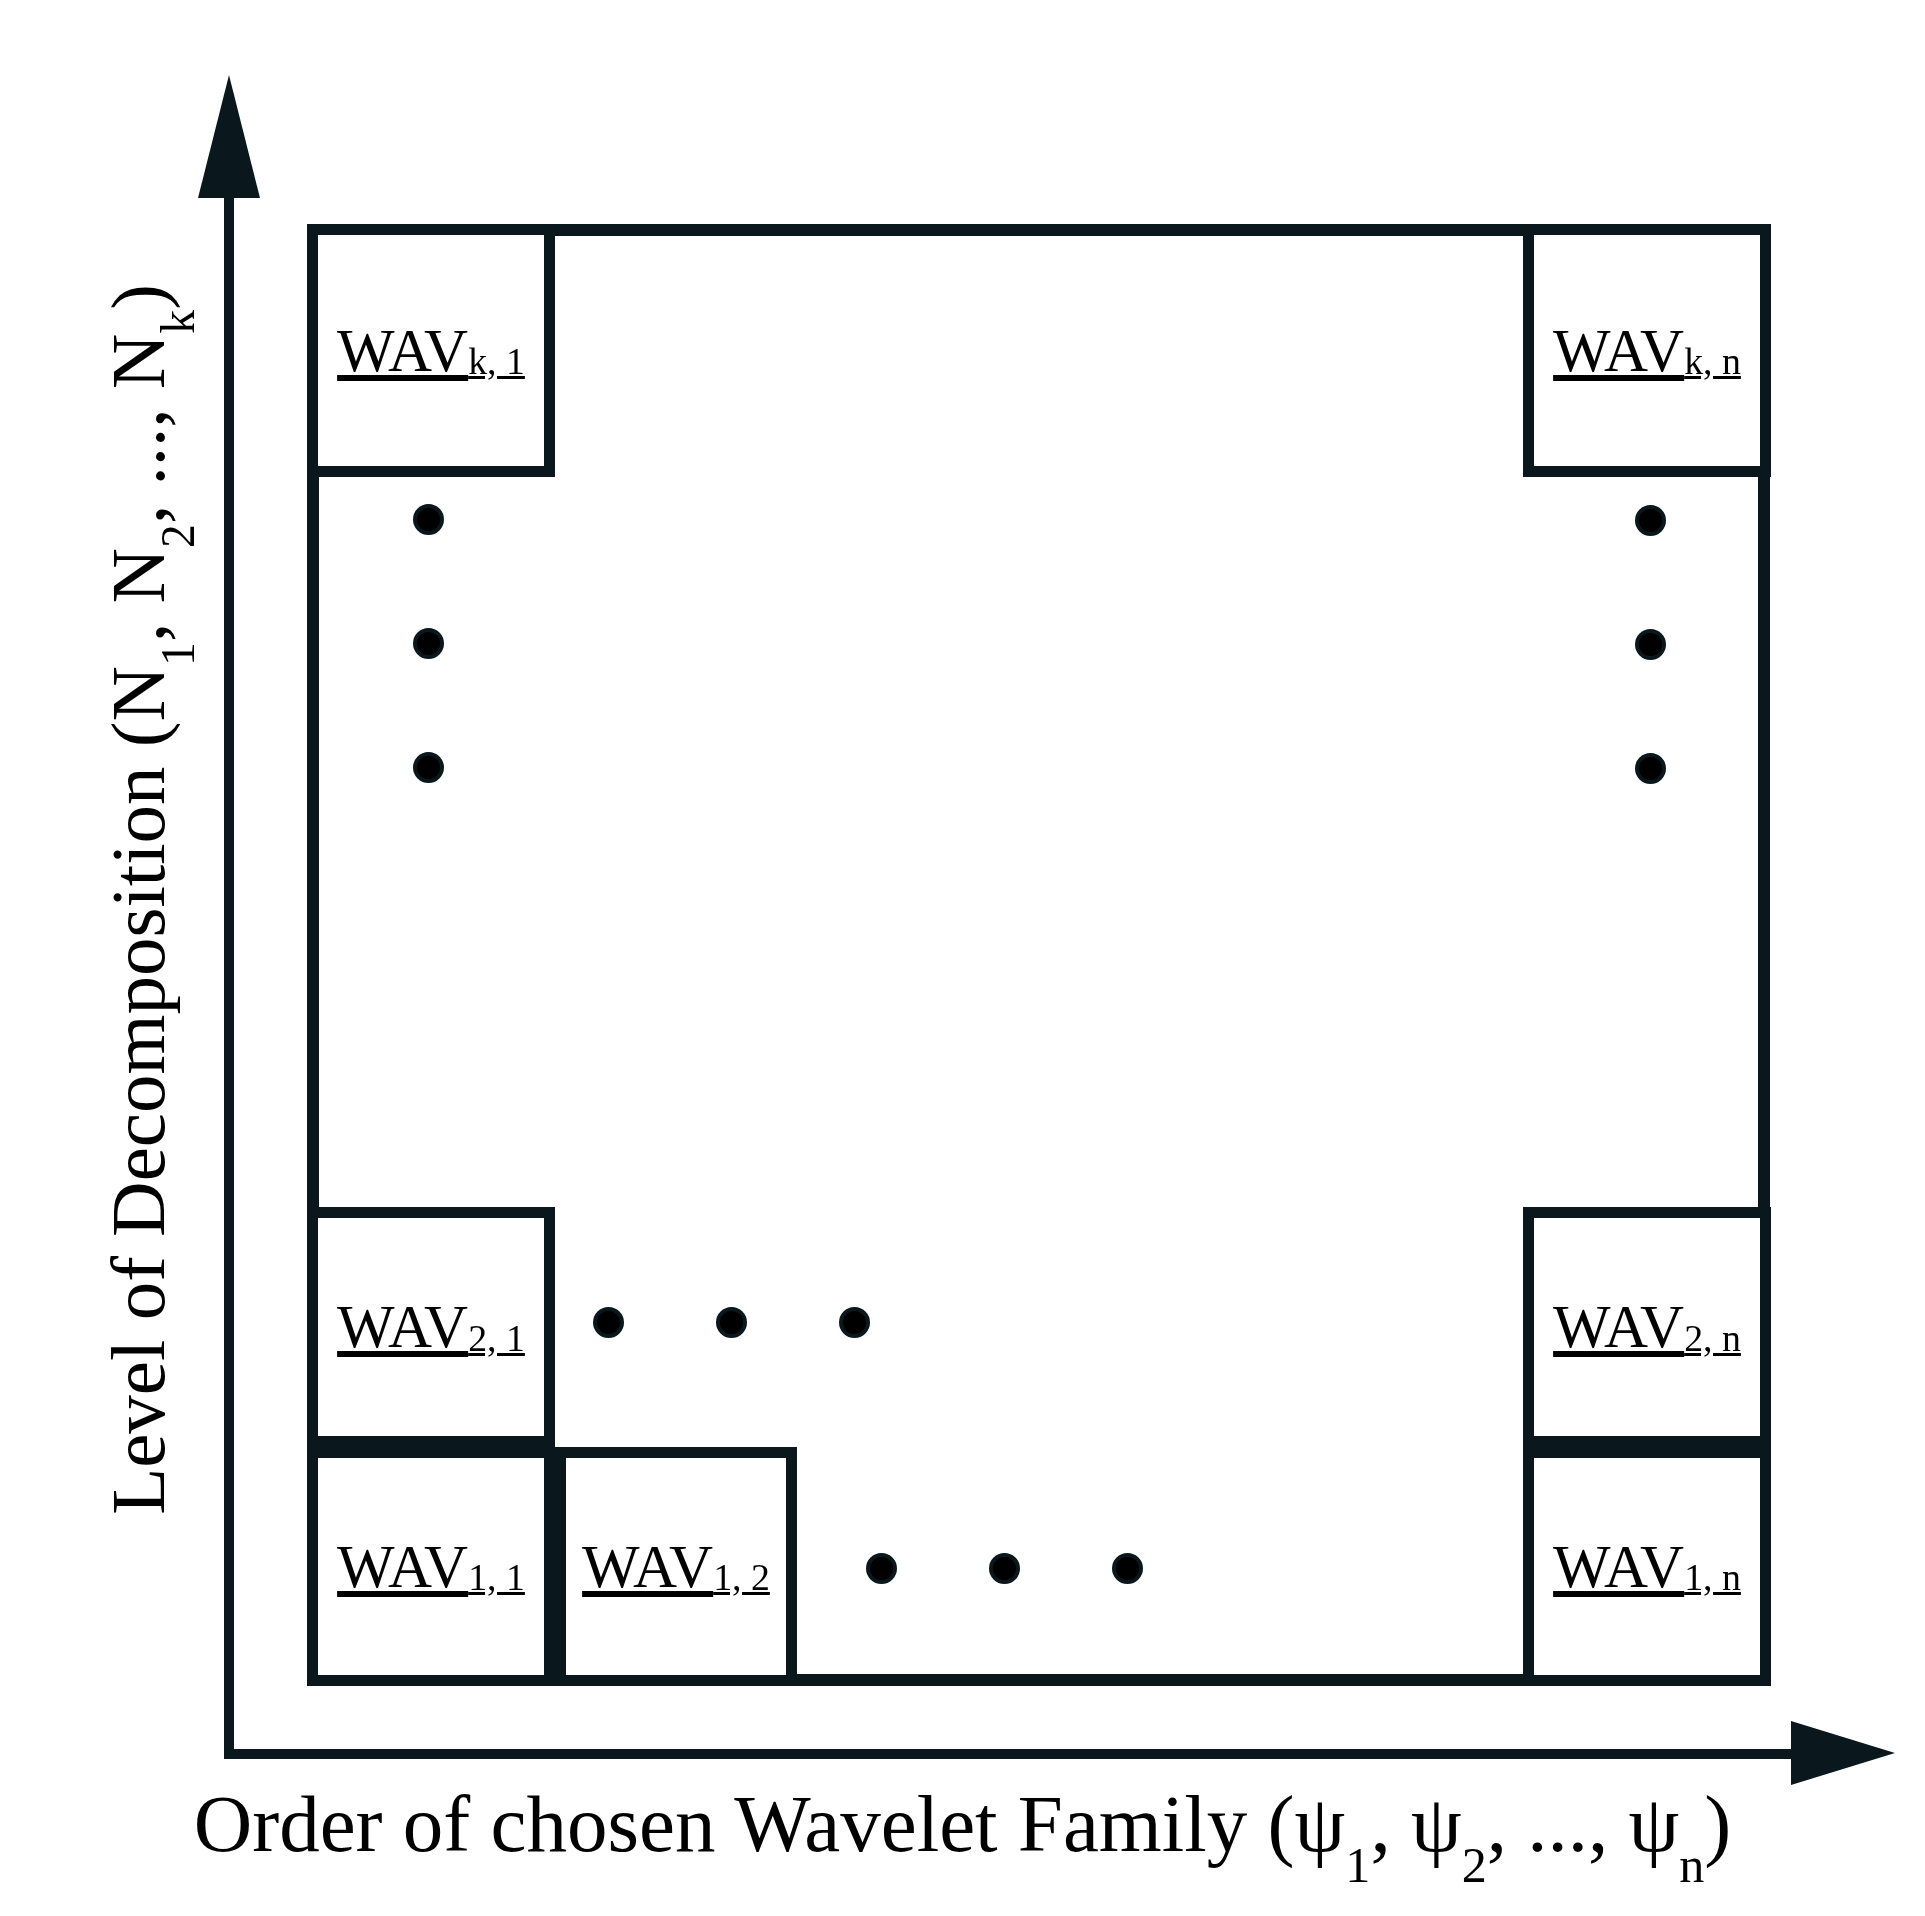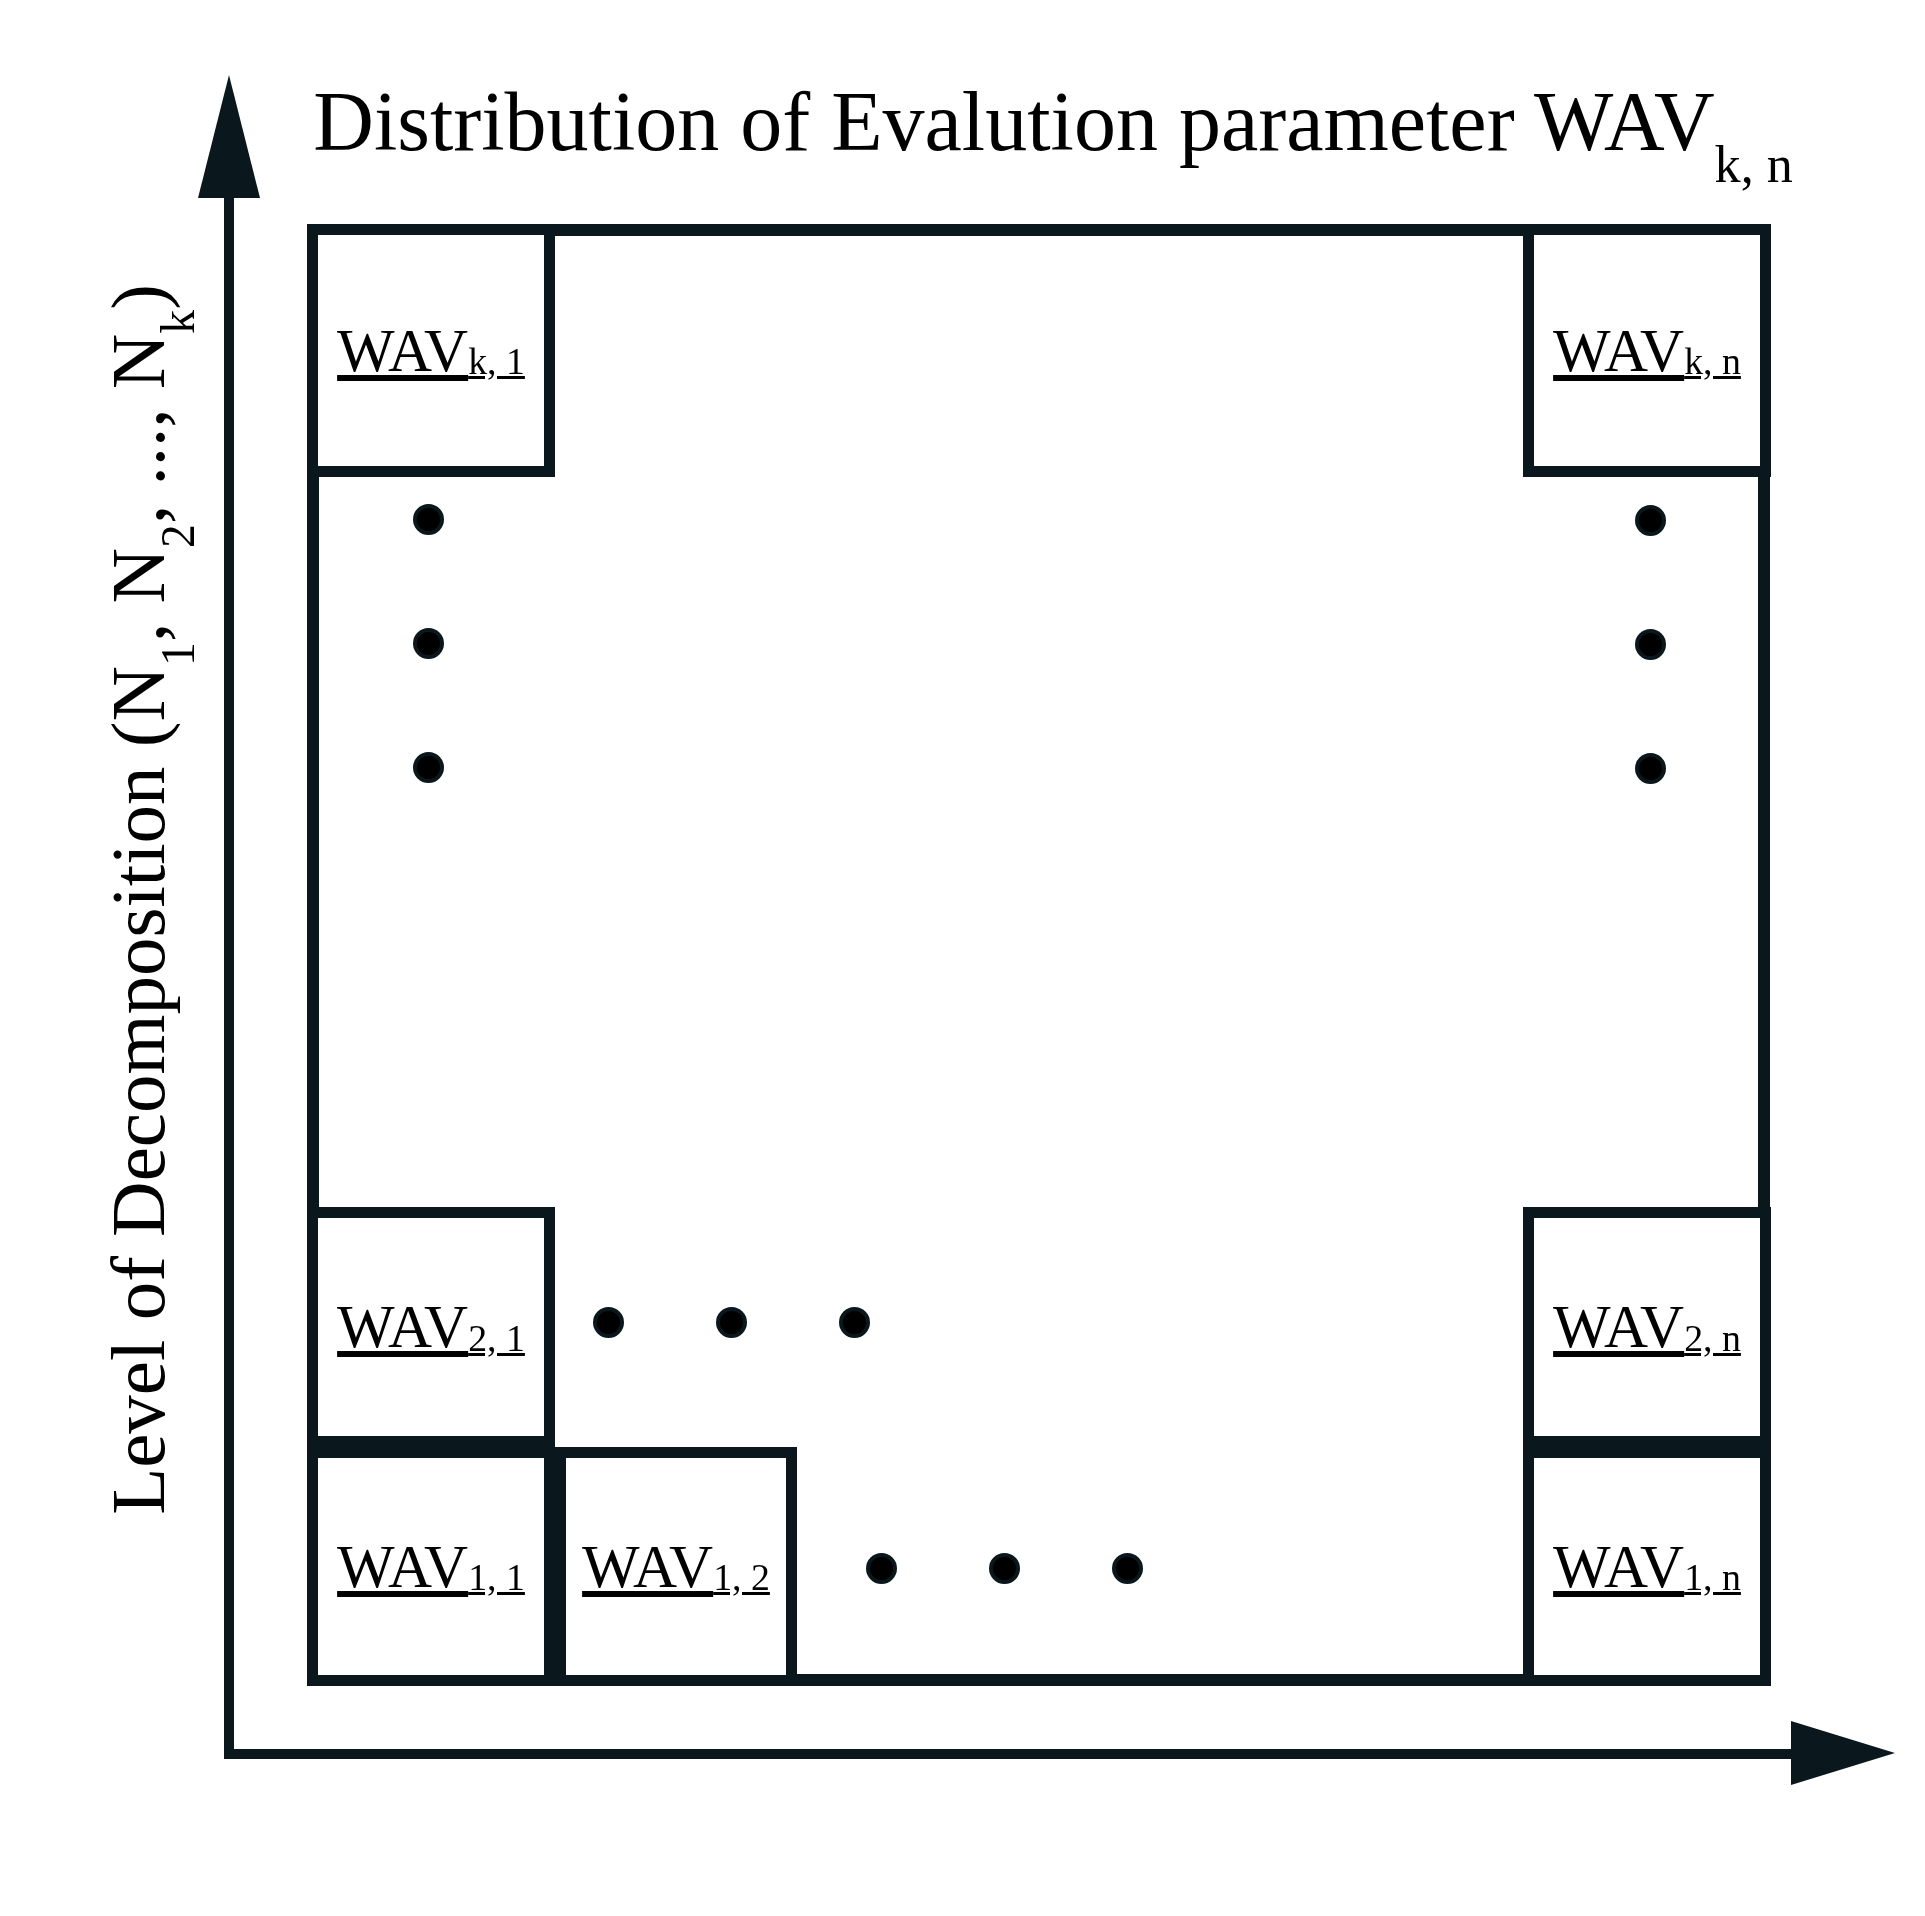--- a/index.html
+++ b/index.html
@@ -72,28 +72,28 @@
   #dots-below-wav-k1 { left:413px;  top:504px;  }
   #dots-below-wav-kn { left:1635px; top:505px;  }
   #dots-right-of-wav-21 { left:593px; top:1307px; }
   #dots-right-of-wav-12 { left:866px; top:1553px; }
 </style>
 </head>
 <body>
 
 <div id="canvas">
 
-  <div class="abs" id="figure-title"><span>Distribution of Evalution parameter WAV</span><sub class="sb">k, n</sub></div>
 
   <div class="abs" id="y-axis-arrowhead"></div>
   <div class="abs" id="y-axis-shaft"></div>
   <div class="abs" id="y-axis-label"><span>Level of Decomposition (N</span><sub class="sb">1</sub><span>, N</span><sub class="sb">2</sub><span>, ..., N</span><sub class="sb">k</sub><span>)</span></div>
 
   <div class="abs" id="x-axis-shaft"></div>
   <div class="abs" id="x-axis-arrowhead"></div>
+  <div class="abs" id="x-axis-label"><span>Order of chosen Wavelet Family (ψ</span><sub class="sb">1</sub><span>, ψ</span><sub class="sb">2</sub><span>, ..., ψ</span><sub class="sb">n</sub><span>)</span></div>
 
   <div class="abs" id="distribution-rect"></div>
 
   <div class="abs wav-box" id="box-wav-k1">
       <span>WAV</span>
       <sub class="sb">k, 1</sub>
     </div>
   <div class="abs wav-box" id="box-wav-kn">
       <span>WAV</span>
       <sub class="sb">k, n</sub>

